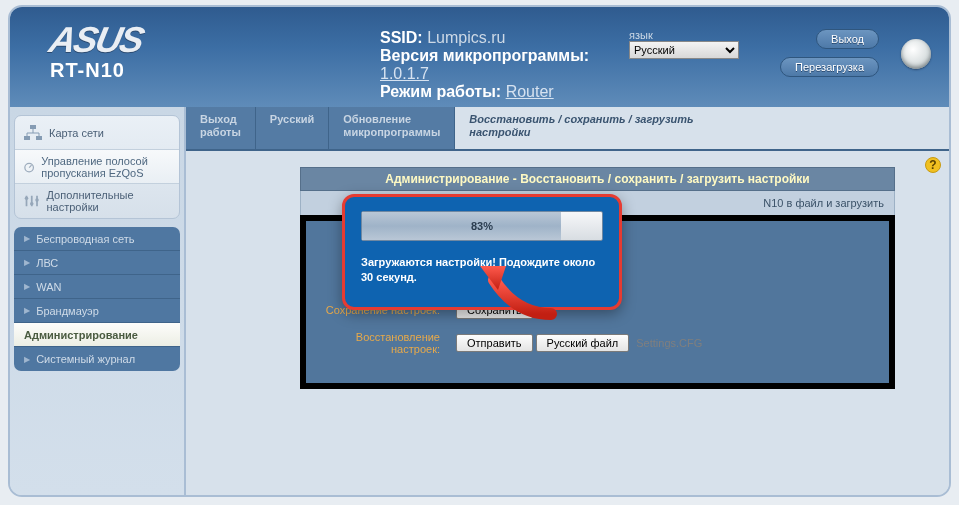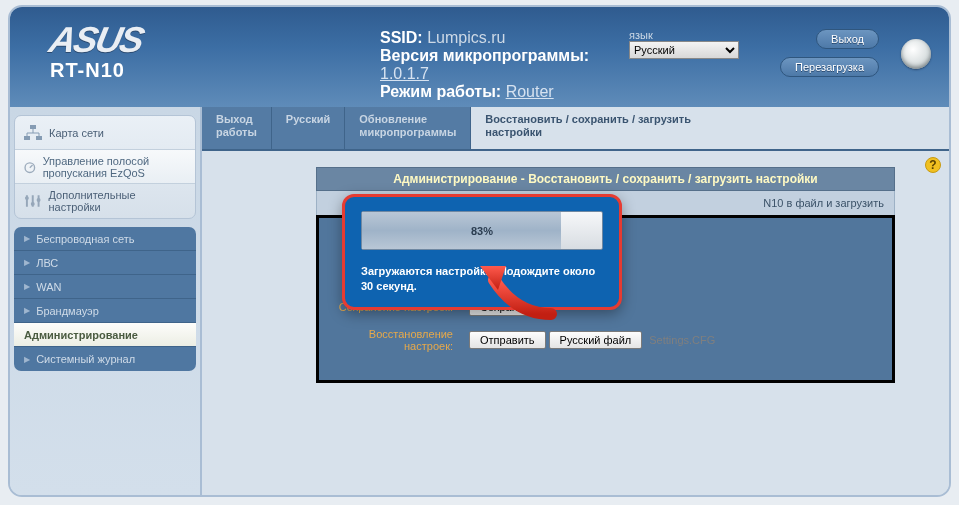--- a/index.html
+++ b/index.html
@@ -70,21 +70,21 @@
   .pill.reload { top: 50px; }
   .badge {
     position: absolute; right: 18px; top: 32px;
     width: 30px; height: 30px; border-radius: 50%;
     background: radial-gradient(circle at 40% 35%, #fff, #d7ddde 60%, #a8b0b2);
     box-shadow: inset 0 -2px 4px #7d8689, 0 1px 2px #2a4a70;
   }
   
   .body { display: flex; height: calc(100% - 100px); }
   .side {
-    width: 192px; height: 100%;
+    width: 176px; height: 100%;
     background: linear-gradient(#c9d7e5,#d3dfeb);
     border-right: 2px solid #a9bdd4;
     padding: 8px 4px;
   }
   .pgroup {
     background: linear-gradient(#eaf0f6,#d6e0ea);
     border: 1px solid #b4c4d6; border-radius: 7px;
     margin-bottom: 8px;
     overflow: hidden;
   }
@@ -147,21 +147,21 @@
   .hint-icon {
     position: absolute; right: 8px; top: 6px;
     width: 16px; height: 16px; border-radius: 50%;
     background: #f0c020; color: #5a4200;
     font-weight: bold; font-size: 12px;
     display: flex; align-items: center; justify-content: center;
     border: 1px solid #c89a10;
   }
   .form-area {
     background: #51769c;
-    border: 3px solid #000000;
+    border: 6px solid #000000;
     padding: 18px 0 22px 0;
   }
   .frow { display: flex; align-items: center; padding: 6px 0; }
   .flabel {
     width: 150px; text-align: right; padding-right: 16px;
     color: #e7a94a; font-size: 11px;
   }
   .fval { color: #fff; }
   .btn {
     background: linear-gradient(#fdfdfd,#e4e4e4);
@@ -176,21 +176,21 @@
     left: 342px; top: 194px;
     width: 280px; height: 116px;
     background: #0e63b0;
     border: 3px solid #e63b32;
     border-radius: 12px;
     box-shadow: 0 4px 14px rgba(0,0,0,.35);
     padding: 14px 16px 10px 16px;
     z-index: 20;
   }
   .pbar {
-    height: 39px;
+    height: 30px;
     background: linear-gradient(#f6f7f9,#d8dde2);
     border: 1px solid #6f88a2;
     position: relative;
     border-radius: 2px;
   }
   .pfill {
     position: absolute; left: 0; top: 0; bottom: 0;
     width: 83%;
     background: linear-gradient(#b9c7d6 0%, #9fb3c8 50%, #b9c7d6 100%);
   }
@@ -317,21 +317,21 @@
           <span>Выход</span>
           <span>работы</span>
         </div>
         <div class="tab">
           <span>Русский</span>
         </div>
         <div class="tab tall">
           <span>Обновление</span>
           <span>микропрограммы</span>
         </div>
-        <div class="tab tall active" style="flex:1;border-right:none;">
+        <div class="tab tall active" style="flex:1;border-right:none;font-style:italic;">
           <span>Восстановить / сохранить / загрузить</span>
           <span>настройки</span>
         </div>
       </div>
 
       <div class="content">
         <div class="hint-icon">?</div>
         <div style="margin-left:100px; margin-right:40px;">
           <div class="panel-title">Администрирование - Восстановить / сохранить / загрузить настройки</div>
           <div class="panel-desc">

